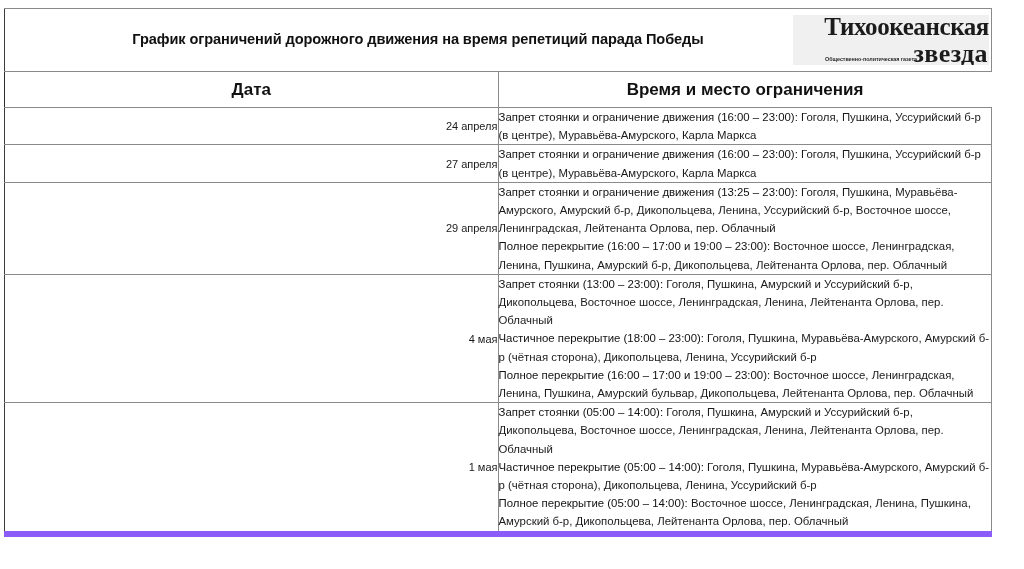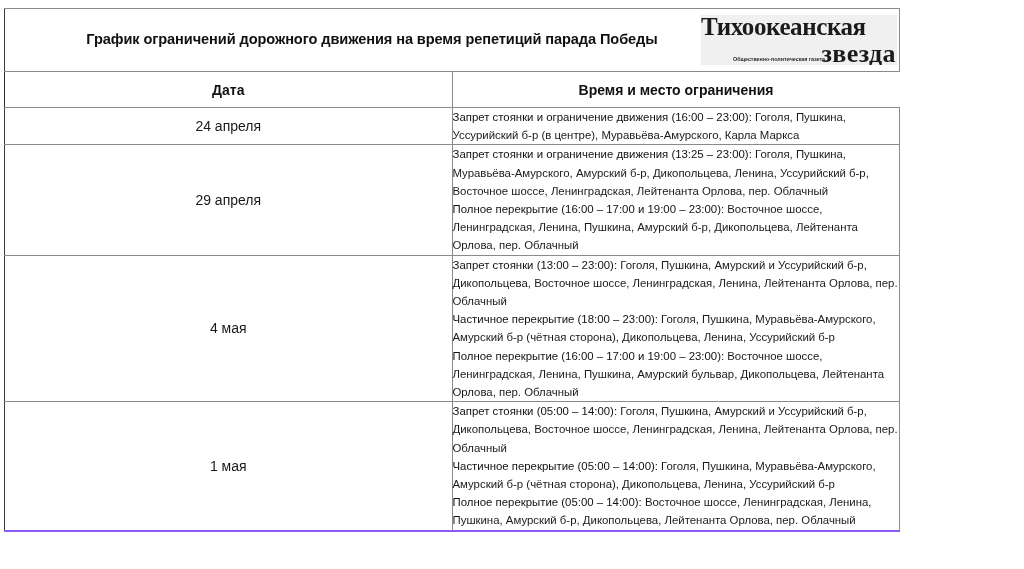--- a/index.html
+++ b/index.html
@@ -19,21 +19,21 @@
     position: relative;
     width: 1024px;
     height: 569px;
     box-sizing: border-box;
   }
 
   .schedule-table {
     position: absolute;
     left: 4px;
     top: 8px;
-    width: 896px;
+    width: 988px;
     border-collapse: collapse;
     table-layout: fixed;
     background: #ec4899;
   }
 
   .schedule-table td,
   .schedule-table th {
     border: 1px solid #8a8a8a;
     border-left-color: #3a3a3a;
     padding: 0;
@@ -70,21 +70,21 @@
     width: 196px;
     height: 50px;
     background: #f0f0f0;
     overflow: hidden;
   }
   .logo-main {
     position: absolute;
     left: 0;
     top: -2px;
     width: 196px;
-    text-align: left;
+    text-align: right;
     font-family: "Liberation Serif", serif;
     font-weight: bold;
     font-size: 25px;
     line-height: 27px;
     color: #1b1b1b;
     letter-spacing: -0.4px;
     white-space: nowrap;
   }
   .logo-second {
     position: absolute;
@@ -110,55 +110,55 @@
     color: #2a2a2a;
     letter-spacing: -0.05px;
   }
 
   
   .col-date  { width: 106px; }
   .col-descr { width: auto; }
 
   .head-cell {
     height: 35px;
-    font-size: 14px;
+    font-size: 17px;
     font-weight: bold;
     text-align: center;
     color: #111111;
     border-top: 1px solid #2b2b2b;
     border-bottom: 1px solid #2b2b2b;
     margin-left: 48px;
   }
   .head-cell.col-descr { border-right: none; }
   .head-cell.col-date  { border-left: 1px solid #2b2b2b; }
 
   
   .date-cell {
-    text-align: center;
-    font-size: 14px;
+    text-align: right;
+    font-size: 11px;
     color: #1a1a1a;
     border-left: 1px solid #2b2b2b;
     border-top: 1px solid #6e6e6e;
     border-bottom: 1px solid #6e6e6e;
     padding: 4px 2px;
   }
   .descr-cell {
     border-right: none;
     border-top: 1px solid #6e6e6e;
     border-bottom: 1px solid #6e6e6e;
     padding: 7px 6px 7px 14px;
     font-size: 11.4px;
     line-height: 18.2px;
     color: #1a1a1a;
   }
   .descr-cell .entry { display: block; }
   .descr-cell .entry b { font-weight: normal; color: #111111; }
 
   .last-row .date-cell,
-  .last-row .descr-cell { border-bottom: 2px solid #8b5cf6; }
+  .last-row .descr-cell { border-bottom: 6px solid #8b5cf6; }
 </style>
 </head>
 <body>
 
 <div class="page">
   <table class="schedule-table">
     <tbody>
 
       <tr>
         <td class="title-cell" colspan="2">
@@ -177,20 +177,26 @@
         <th class="head-cell col-descr">Время и место ограничения</th>
       </tr>
 
     <tr>
           <td class="date-cell col-date">24 апреля</td>
           <td class="descr-cell col-descr">
             <span class="entry"><b>Запрет стоянки и ограничение движения (16:00 – 23:00):</b><span> Гоголя, Пушкина, Уссурийский б-р (в центре), Муравьёва-Амурского, Карла Маркса</span></span>
           </td>
         </tr>
         <tr>
+          <td class="date-cell col-date">27 апреля</td>
+          <td class="descr-cell col-descr">
+            <span class="entry"><b>Запрет стоянки и ограничение движения (16:00 – 23:00):</b><span> Гоголя, Пушкина, Уссурийский б-р (в центре), Муравьёва-Амурского, Карла Маркса</span></span>
+          </td>
+        </tr>
+        <tr>
           <td class="date-cell col-date">29 апреля</td>
           <td class="descr-cell col-descr">
             <span class="entry"><b>Запрет стоянки и ограничение движения (13:25 – 23:00):</b><span> Гоголя, Пушкина, Муравьёва-Амурского, Амурский б-р, Дикопольцева, Ленина, Уссурийский б-р, Восточное шоссе, Ленинградская, Лейтенанта Орлова, пер. Облачный</span></span>
             <span class="entry"><b>Полное перекрытие (16:00 – 17:00 и 19:00 – 23:00):</b><span> Восточное шоссе, Ленинградская, Ленина, Пушкина, Амурский б-р, Дикопольцева, Лейтенанта Орлова, пер. Облачный</span></span>
           </td>
         </tr>
         <tr>
           <td class="date-cell col-date">4 мая</td>
           <td class="descr-cell col-descr">
             <span class="entry"><b>Запрет стоянки (13:00 – 23:00):</b><span> Гоголя, Пушкина, Амурский и Уссурийский б-р, Дикопольцева, Восточное шоссе, Ленинградская, Ленина, Лейтенанта Орлова, пер. Облачный</span></span>

